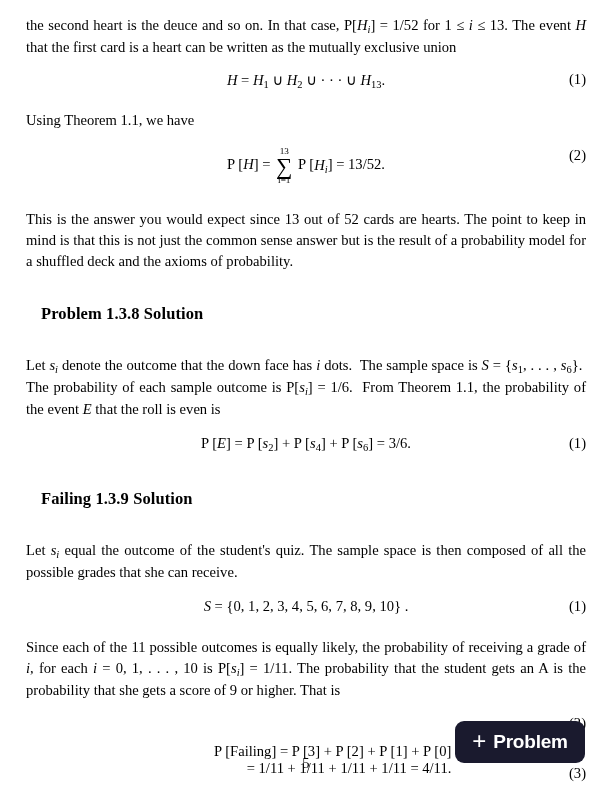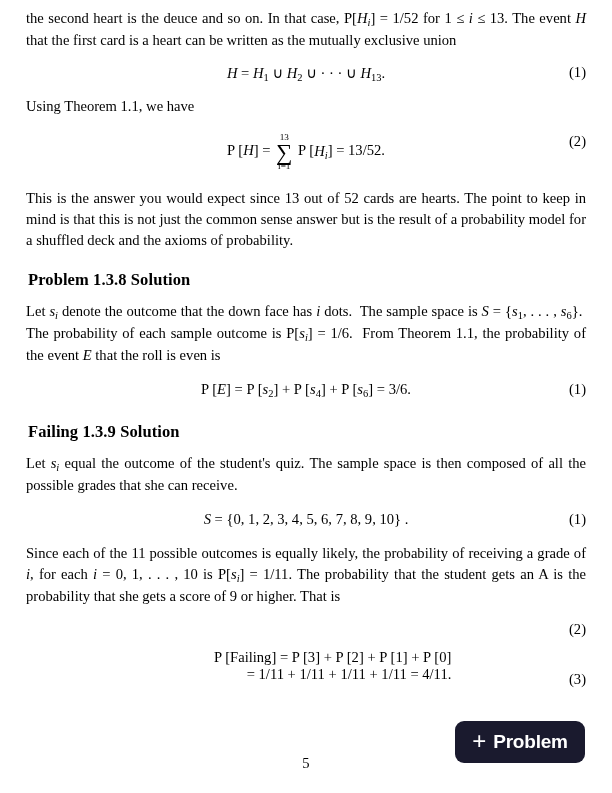--- a/index.html
+++ b/index.html
@@ -23,29 +23,29 @@
   }
   .content {
     position: absolute;
     left: 26px;
     top: 8px;
     width: 560px;
   }
   p.para {
     font-size: 14.6px;
     line-height: 1.45;
-    margin: 0 0 0 0;
+    margin: 7px 0 0 0;
     text-align: justify;
   }
   .blockgap { height: 13px; }
   h3.heading {
     font-family: "Liberation Serif", serif;
     font-weight: bold;
     font-size: 16.5px;
-    margin: 2px;
+    margin: 15px;
     padding: 0;
     letter-spacing: 0.1px;
   }
   .eqrow {
     position: relative;
     width: 100%;
     display: block;
     text-align: center;
     font-size: 14.6px;
   }

